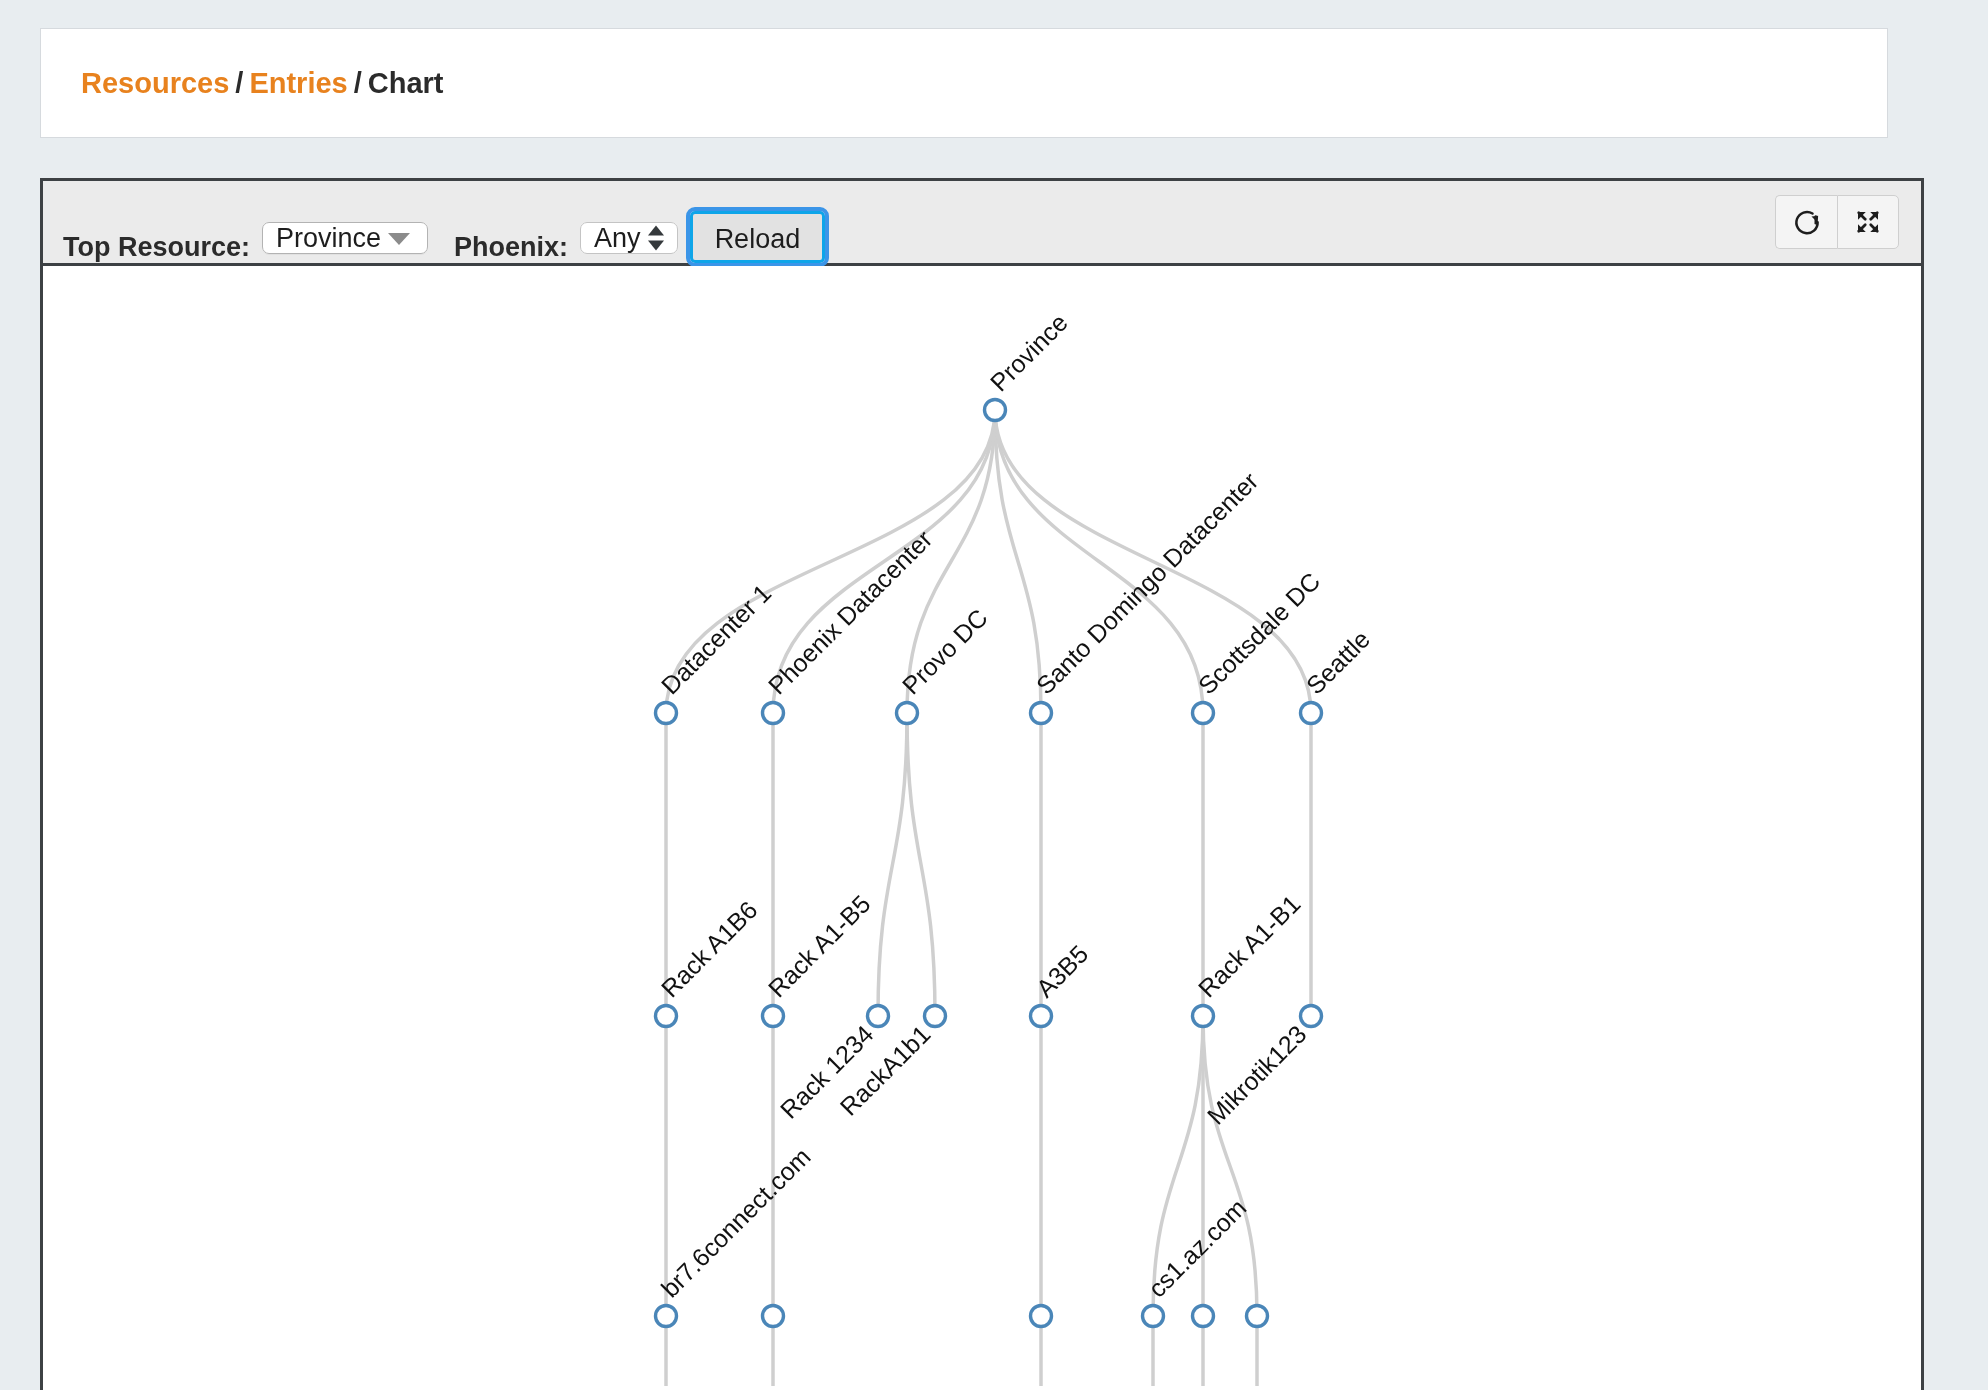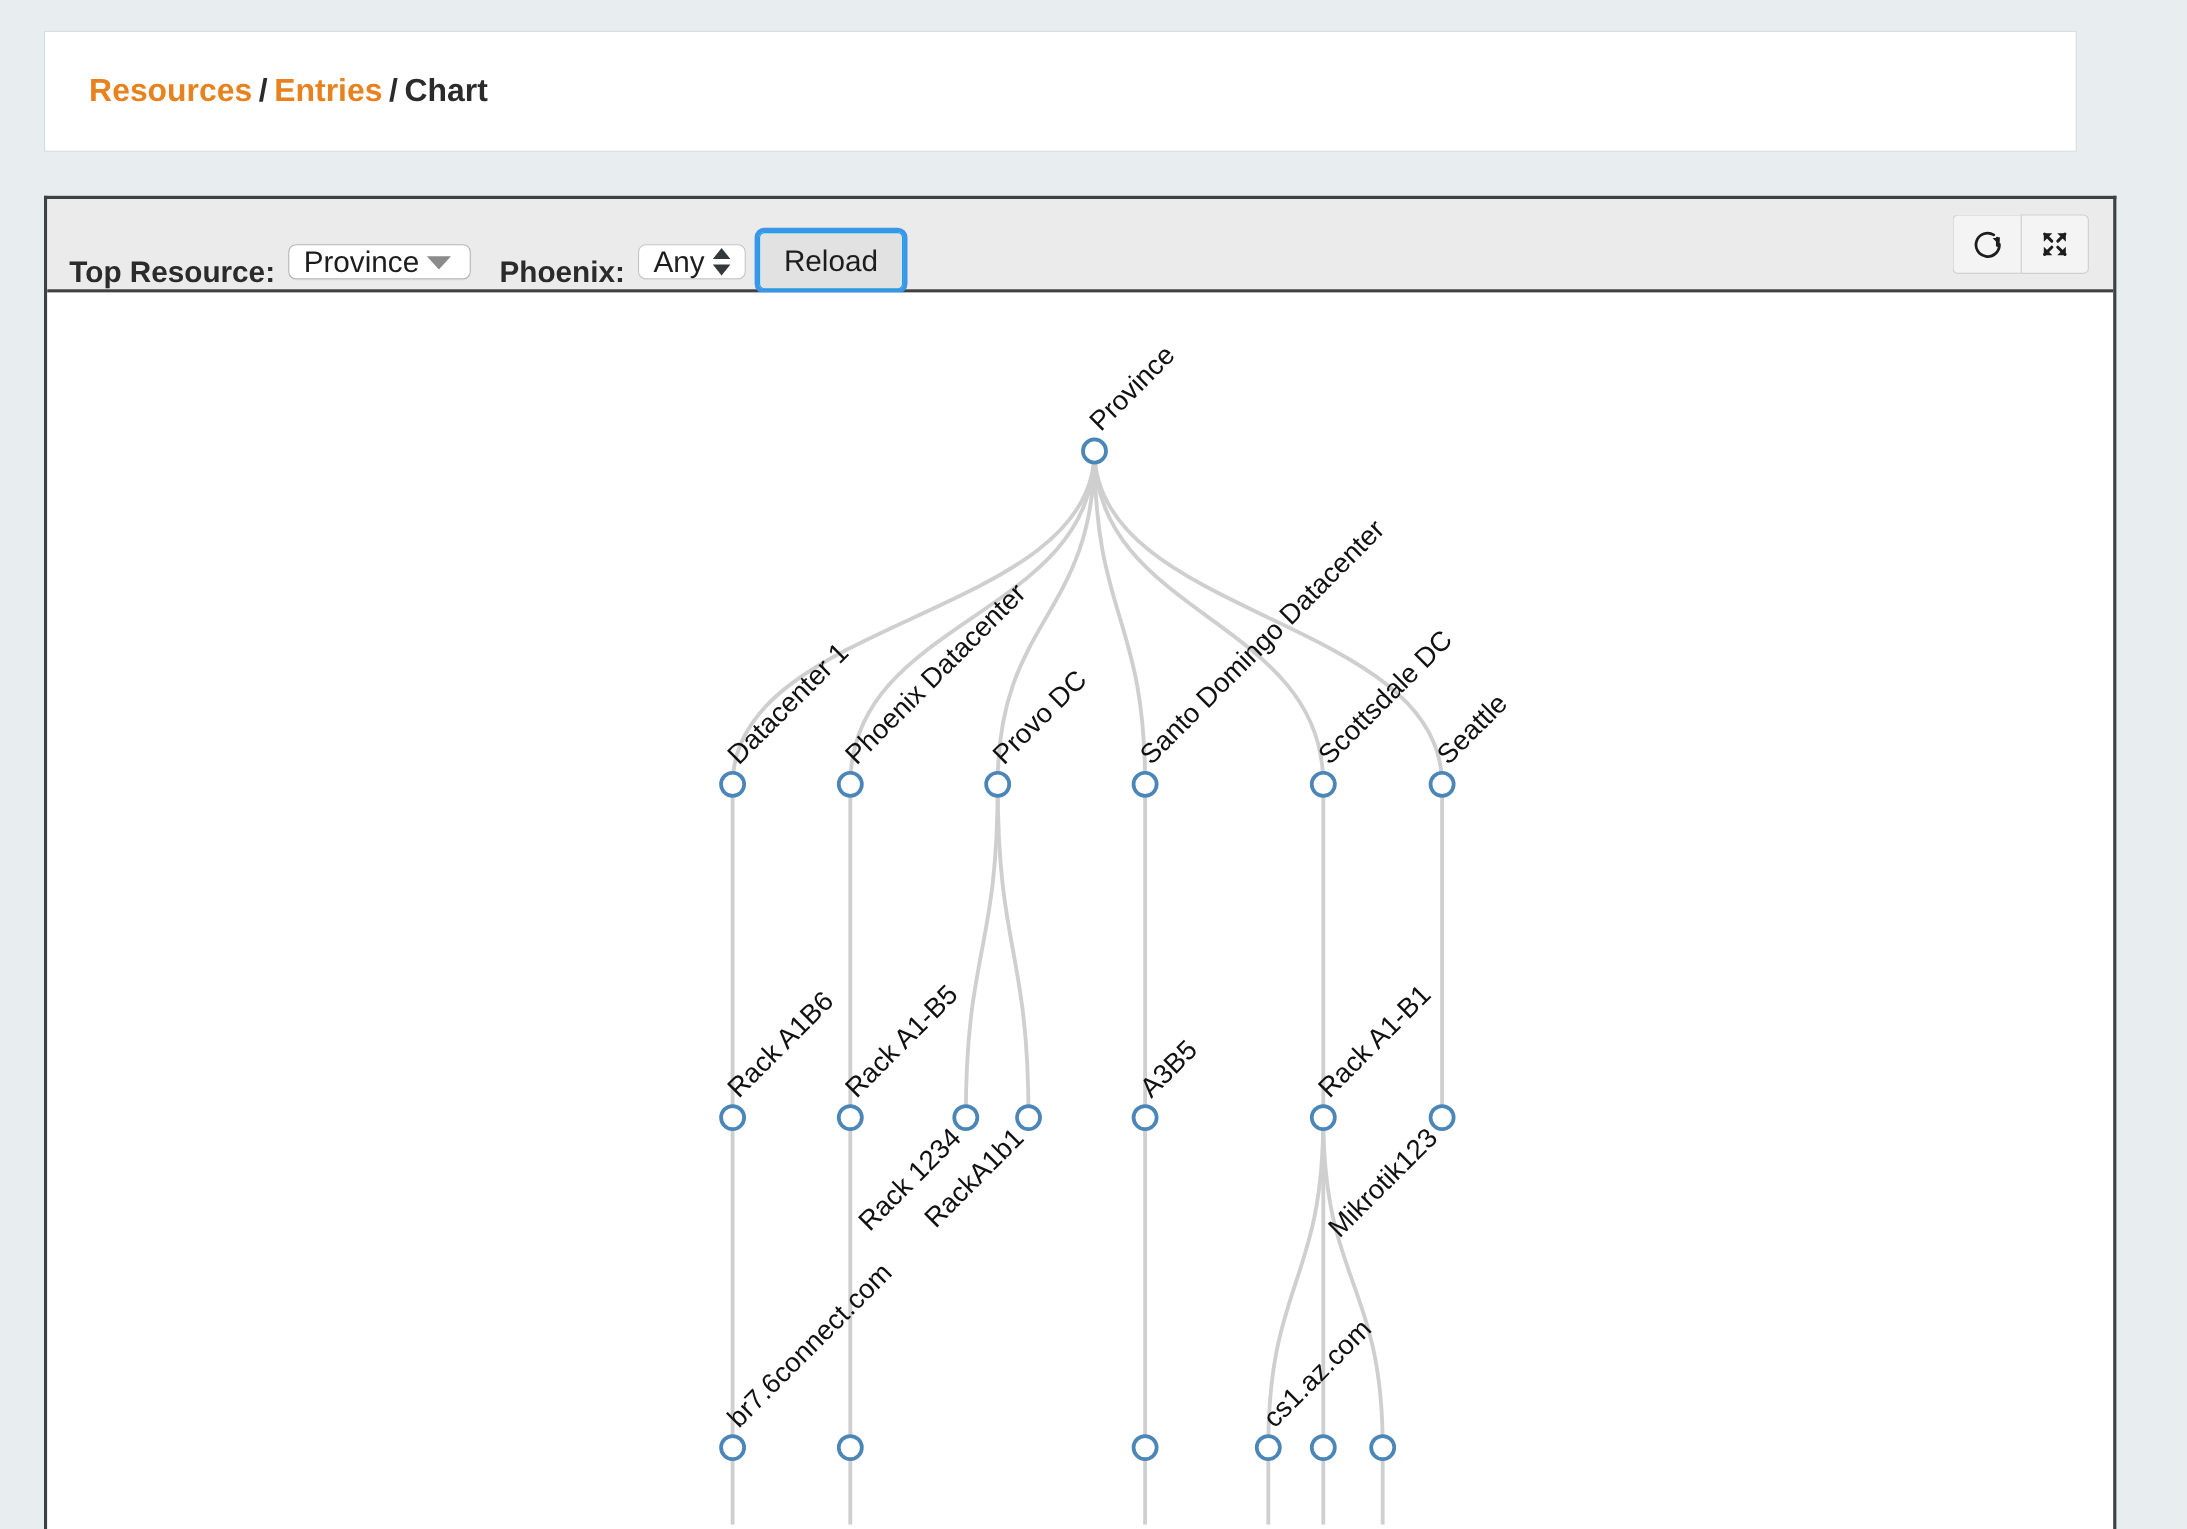--- a/index.html
+++ b/index.html
@@ -148,21 +148,21 @@
   .stepper i.up   { border-bottom: 10px solid #35393c; }
   .stepper i.down { border-top: 10px solid #35393c; }
 
   .reload-btn {
     margin-left: 12px;
     height: 52px;
     padding: 0 22px;
     font-size: 27px;
     color: #1d1d1d;
     background: #e2e2e2;
-    border: 1px solid #0ea5e9;
+    border: 3px solid #0ea5e9;
     border-radius: 5px;
     box-sizing: border-box;
     line-height: 50px;
     outline: 4px solid #3b95e8;
     outline-offset: 0px;
     cursor: pointer;
     white-space: nowrap;
   }
 
   .toolbar-right {

